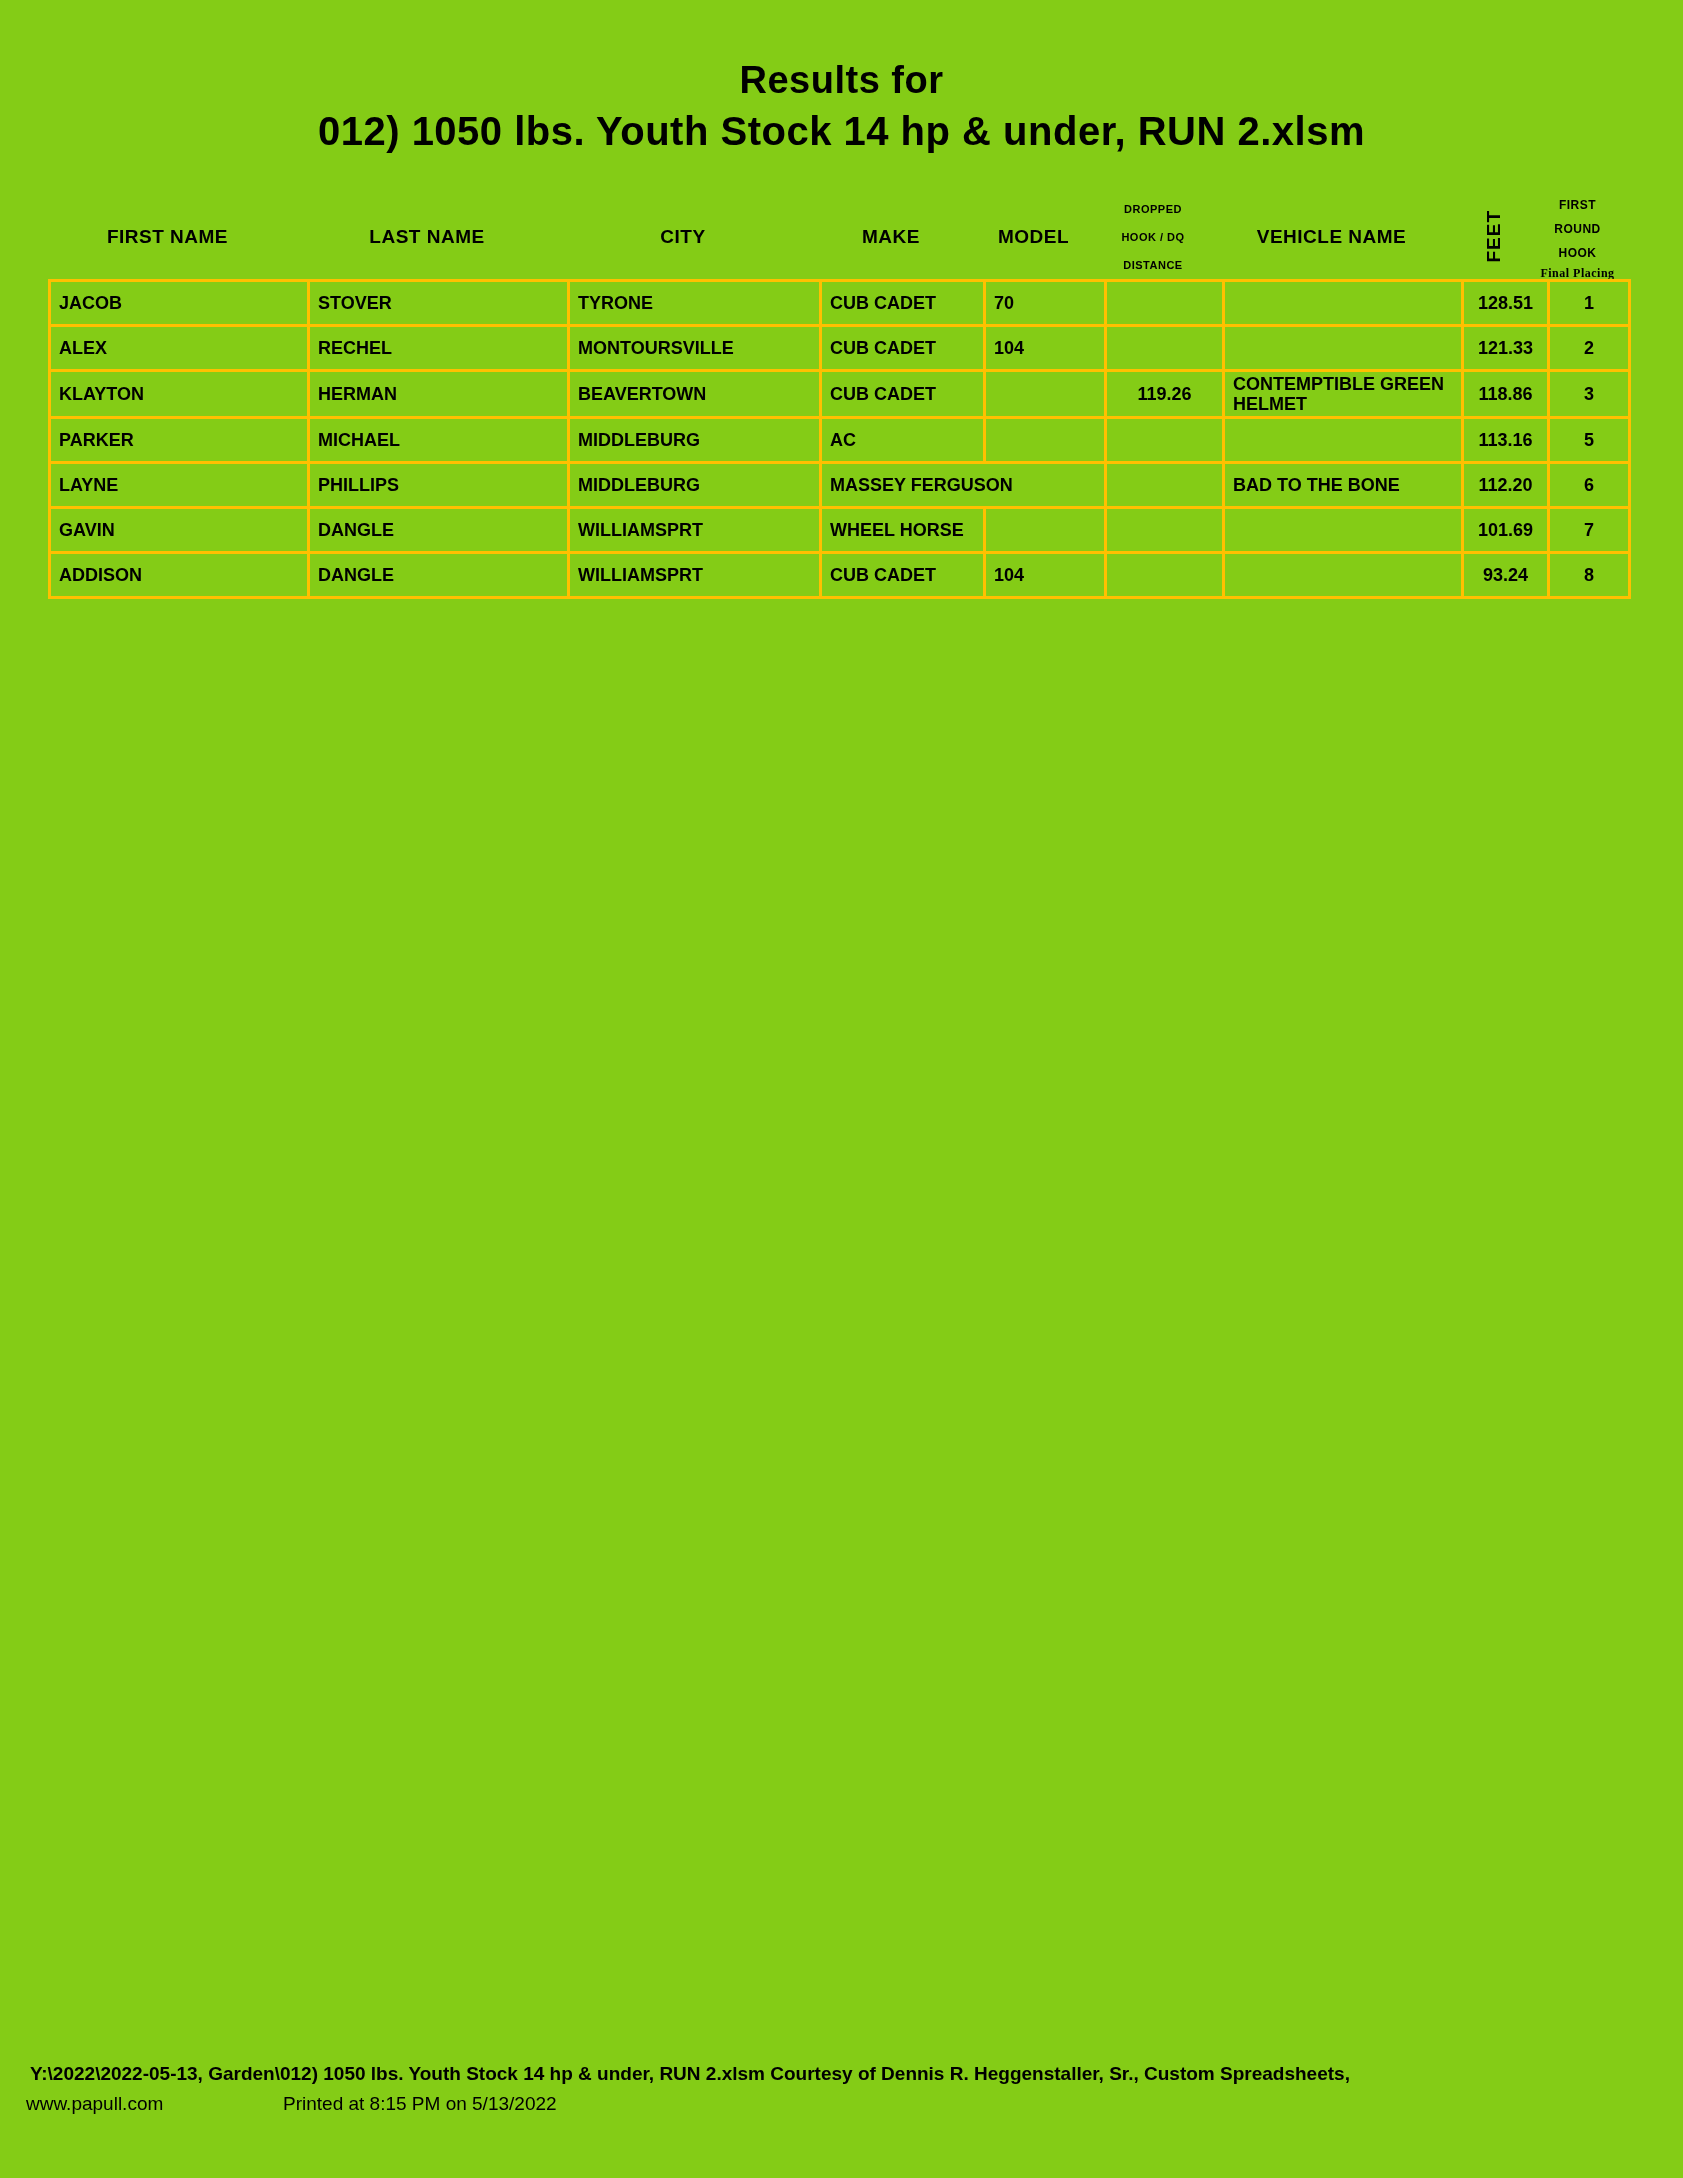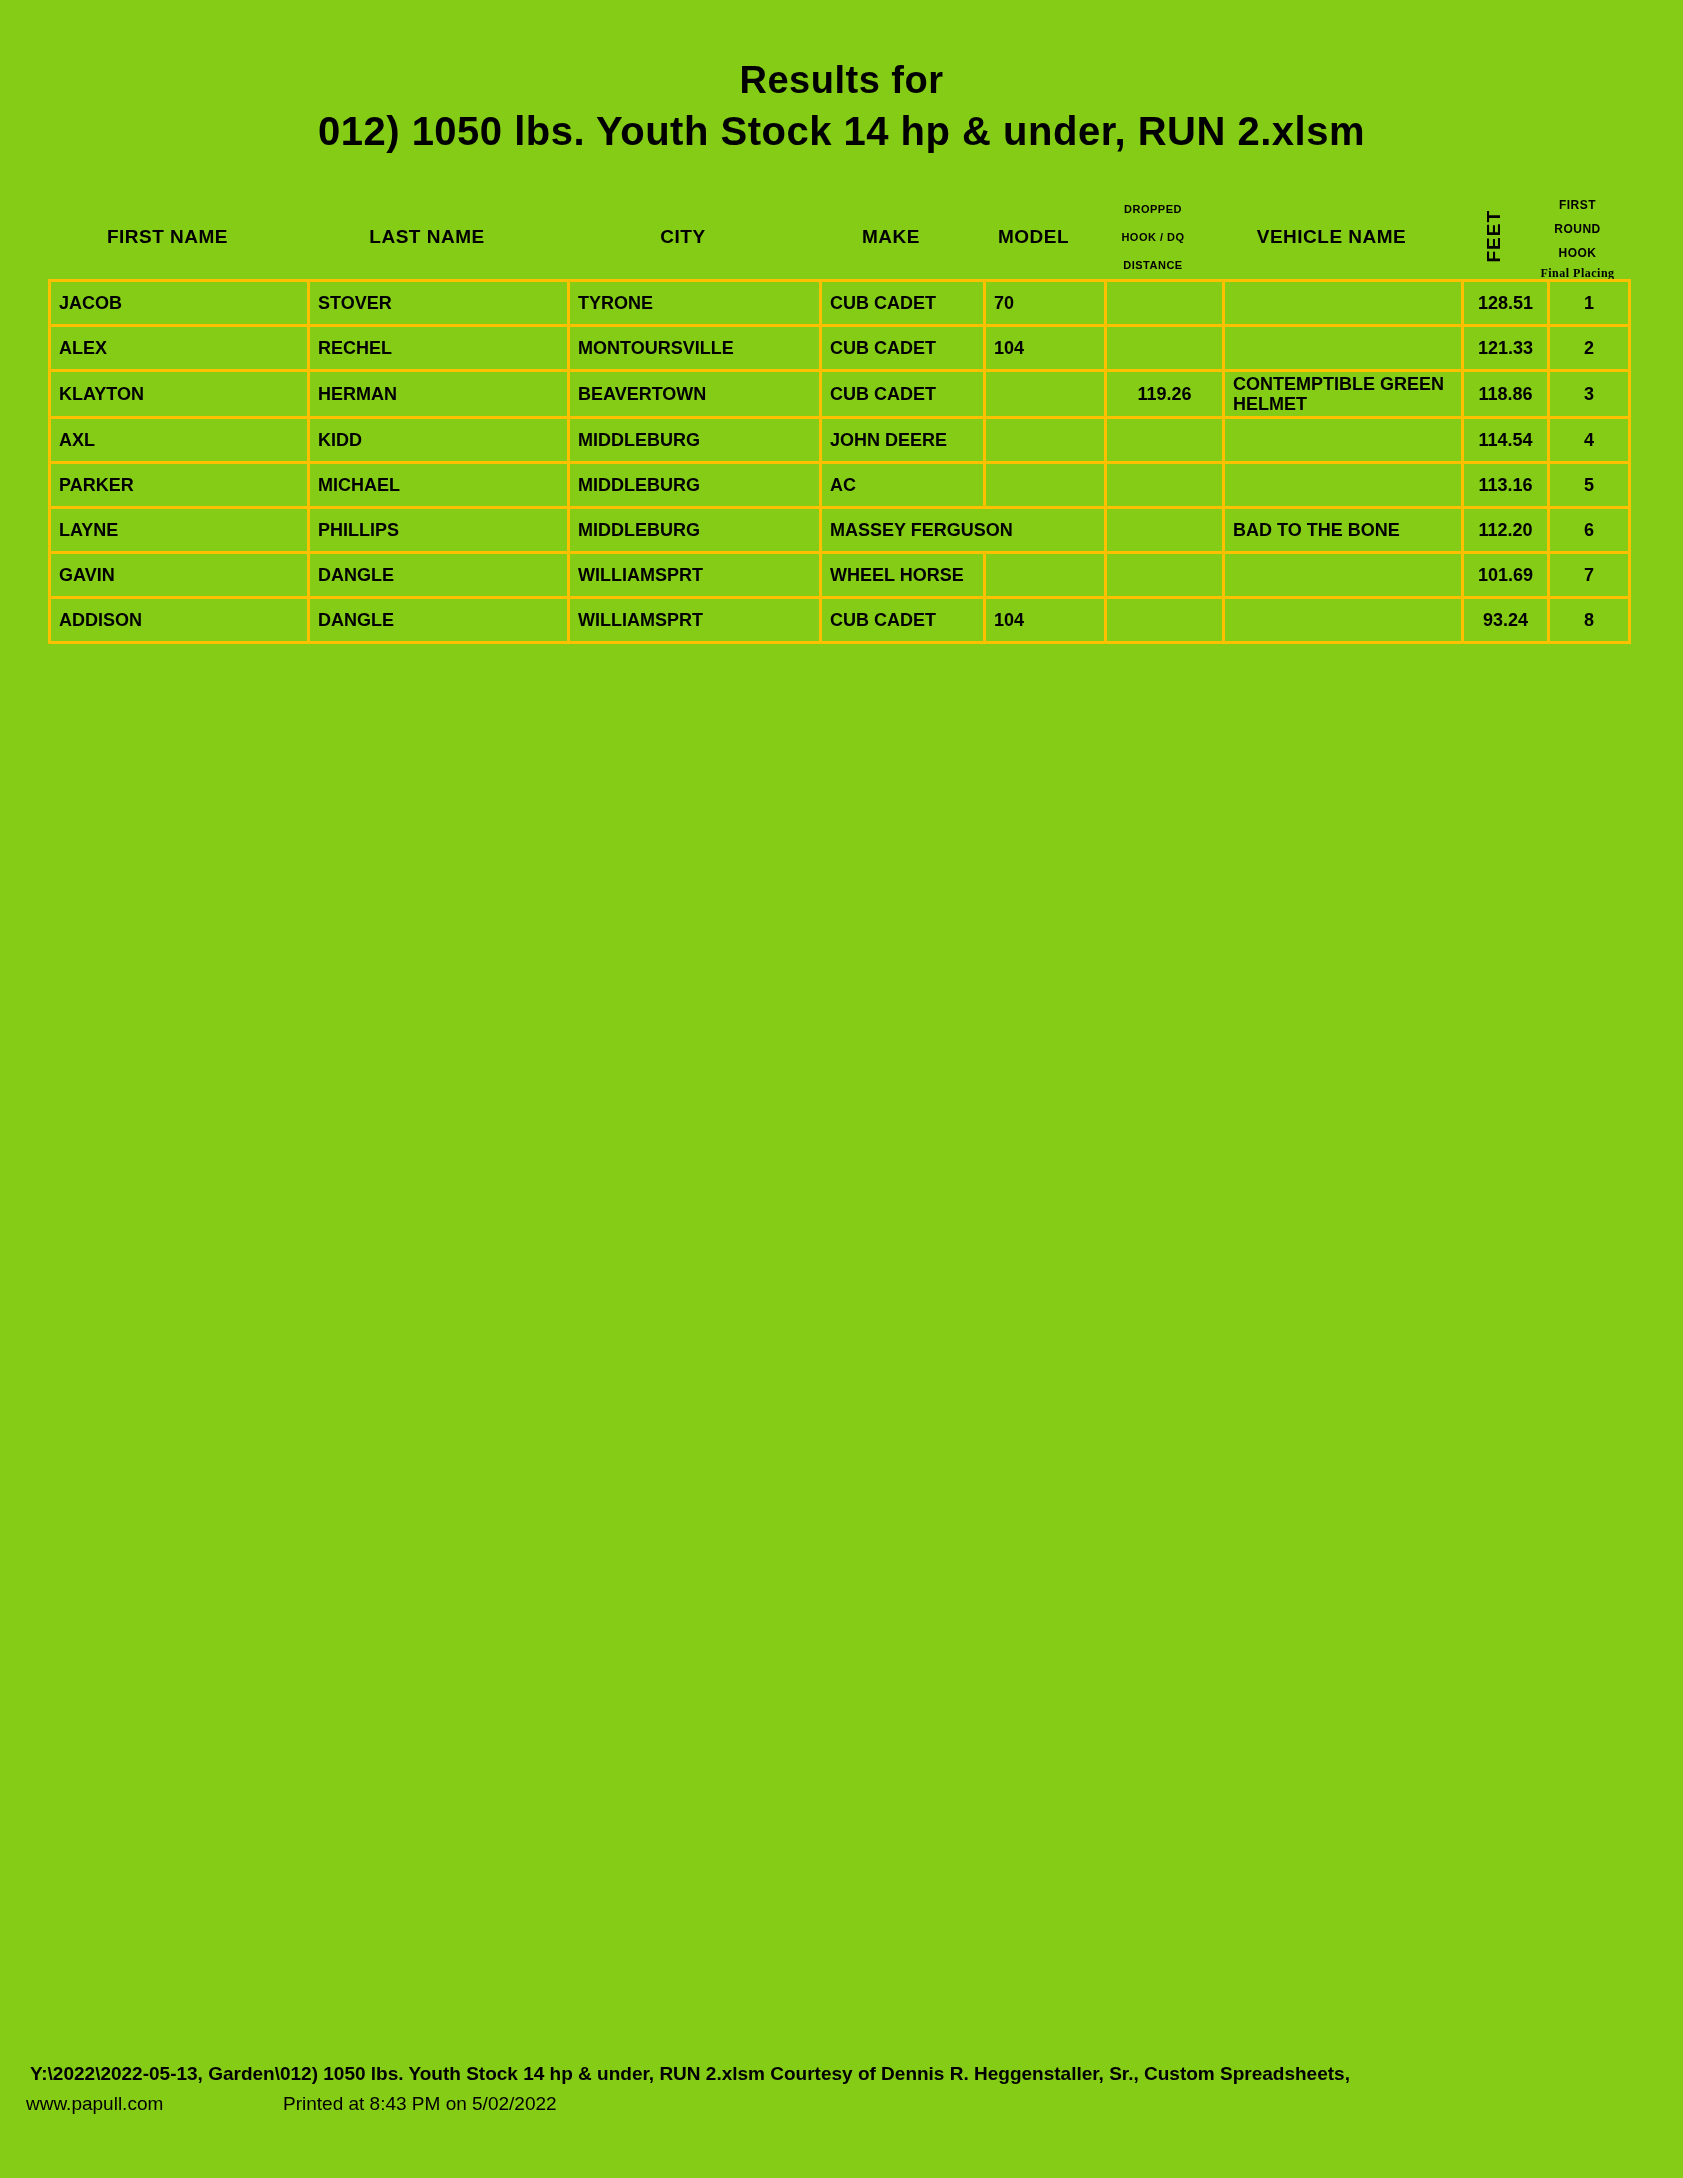--- a/index.html
+++ b/index.html
@@ -203,31 +203,20 @@
         <td>HERMAN</td>
         <td>BEAVERTOWN</td>
         <td>CUB CADET</td>
         <td></td>
         <td class="num">119.26</td>
         <td>CONTEMPTIBLE GREEN HELMET</td>
         <td class="num">118.86</td>
         <td class="num">3</td>
       </tr>
       <tr>
-        <td>AXL</td>
-        <td>KIDD</td>
-        <td>MIDDLEBURG</td>
-        <td>JOHN DEERE</td>
-        <td></td>
-        <td class="num"></td>
-        <td></td>
-        <td class="num">114.54</td>
-        <td class="num">4</td>
-      </tr>
-      <tr>
         <td>PARKER</td>
         <td>MICHAEL</td>
         <td>MIDDLEBURG</td>
         <td>AC</td>
         <td></td>
         <td class="num"></td>
         <td></td>
         <td class="num">113.16</td>
         <td class="num">5</td>
       </tr>
@@ -262,17 +251,17 @@
         <td></td>
         <td class="num">93.24</td>
         <td class="num">8</td>
       </tr>
     </tbody>
   </table>
 
   <div class="footer-line1">Y:\2022\2022-05-13, Garden\012) 1050 lbs. Youth Stock 14 hp &amp; under, RUN 2.xlsm  Courtesy of Dennis R. Heggenstaller, Sr., Custom Spreadsheets,</div>
   <div class="footer-line2">
     <span class="footer-website">www.papull.com</span>
-    <span class="footer-printed">Printed at 8:43 PM on 5/02/2022</span>
+    <span class="footer-printed">Printed at 8:15 PM on 5/13/2022</span>
   </div>
 
 </div>
 
 
 </body></html>

